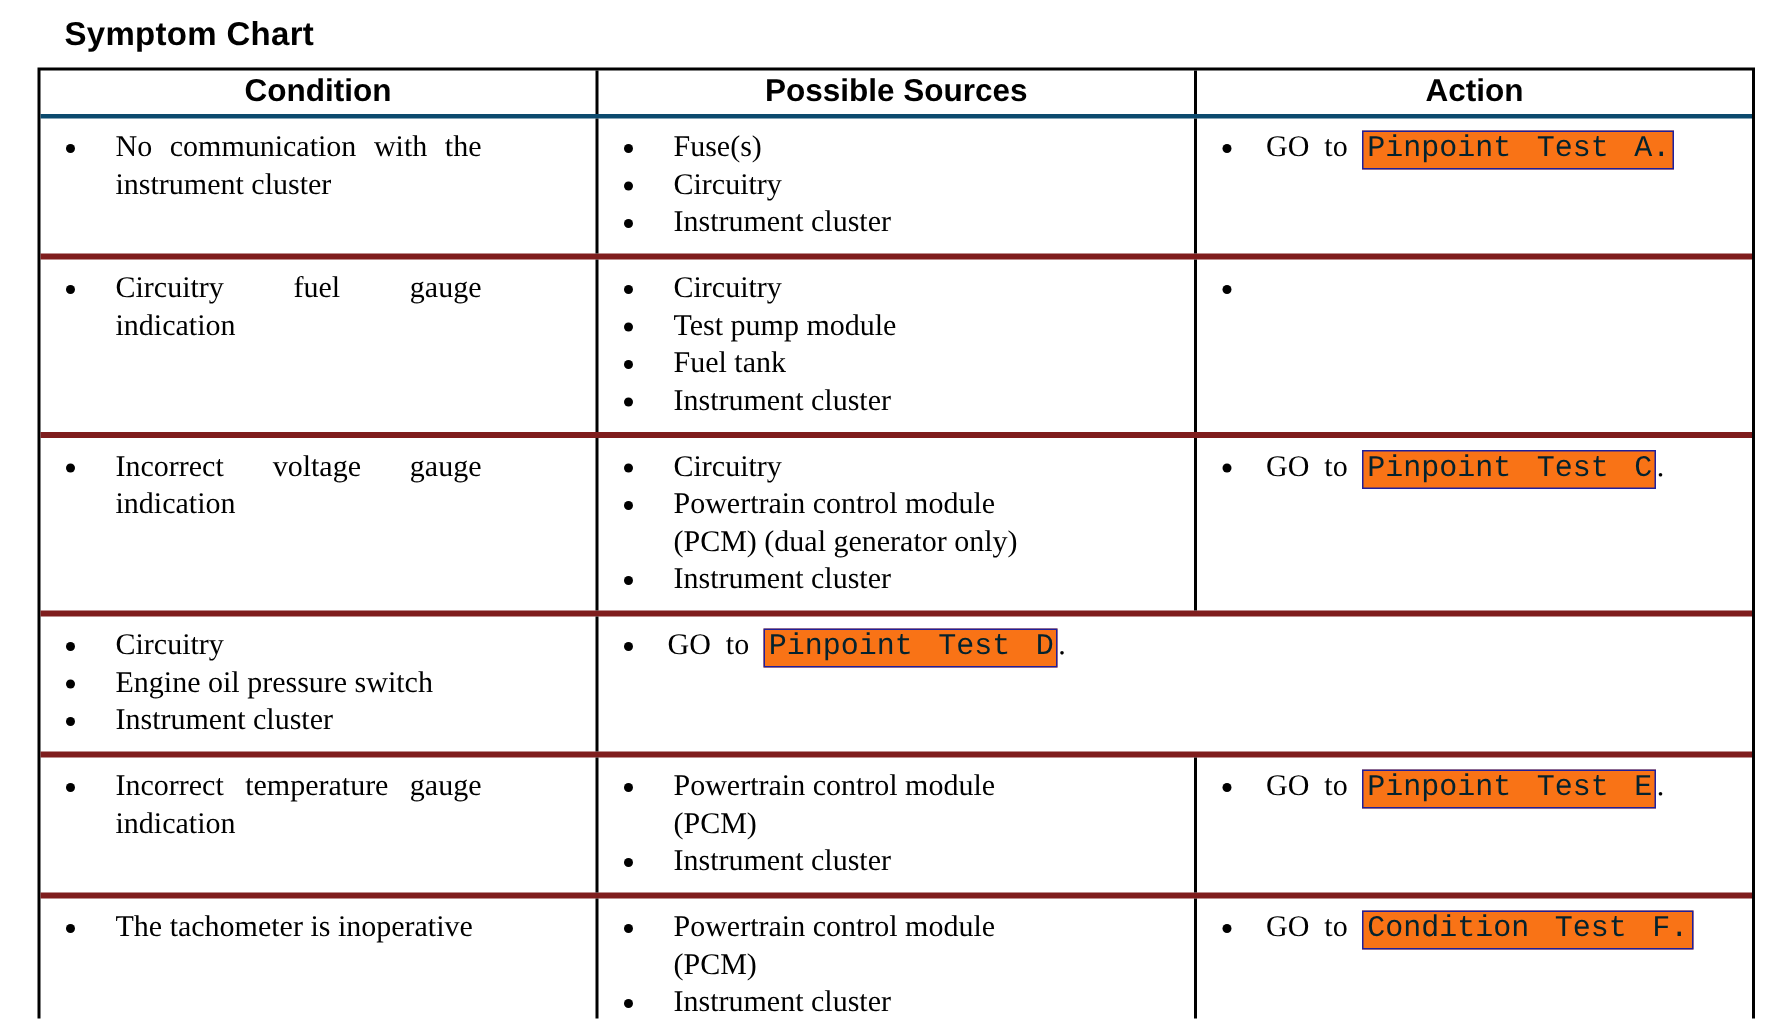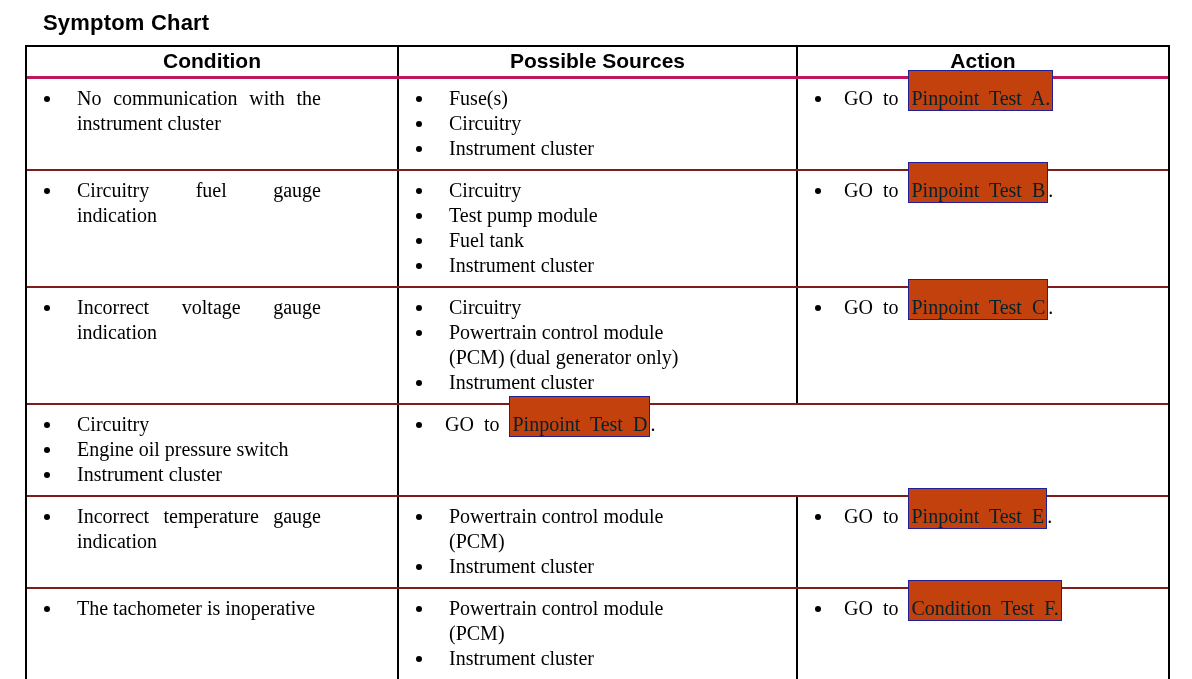--- a/index.html
+++ b/index.html
@@ -9,31 +9,31 @@
     -webkit-font-smoothing:antialiased;
   }
   .page{padding:10px 0 0 25px;}
   .doc-title{
     font-family:"Liberation Sans",sans-serif;font-weight:700;
     font-size:22px;line-height:26px;margin:0 0 9px 18px;letter-spacing:0.2px;
   }
   .tbl{width:1141px;border:2px solid #000;background:#fff;}
   .hrow{
     display:grid;grid-template-columns:372px 399px 370px;
-    border-bottom:3px solid #be185d;
+    border-bottom:3px solid #0c4a6e;
   }
   .hcell{
     font-family:"Liberation Sans",sans-serif;font-weight:700;
     font-size:21px;line-height:24px;text-align:center;
     padding:2px 0 3px 0;border-right:2px solid #000;
   }
   .hcell:last-child{border-right:none;}
   .trow{
     display:grid;grid-template-columns:372px 399px 370px;
-    border-bottom:2px solid #7f1d1d;
+    border-bottom:4px solid #7f1d1d;
   }
   .trow:last-child{border-bottom:none;}
   
   .trow:nth-child(1){min-height:84px;}
   .trow:nth-child(2){min-height:107px;}
   .trow:nth-child(3){min-height:106px;}
   .trow:nth-child(4){min-height:82px;}
   .trow:nth-child(5){min-height:83px;}
   .trow:nth-child(6){min-height:79px;}
   .cell{
@@ -45,25 +45,26 @@
   .bi{display:flex;align-items:flex-start;}
   .dot{
     width:6px;height:6px;border-radius:50%;background:#000;
     margin:10px 0 0 3px;flex:none;
   }
   .c1 .bt{margin-left:27px;width:244px;text-align:justify;}
   .c2 .bt{margin-left:27px;width:266px;}
   .c3 .bt{margin-left:23px;word-spacing:5px;white-space:nowrap;}
   .trow:nth-child(6) .c1 .bt{white-space:nowrap;text-align:left;}
   .hl{
-    background:#c2410c;
+    background:#f97316;
     border:1px solid #1f1f9c;
     color:#04222e;
-    padding:16px 2px 1px 2px;
+    padding:0 2px 1px 2px;
     cursor:pointer;
+    font-family:Liberation Mono, monospace;
   }
 </style>
 </head>
 <body>
 
 <div class="page">
   <div class="doc-title">Symptom Chart</div>
 
   <div class="tbl">
     <div class="hrow">
@@ -121,21 +122,20 @@
               <span class="bt">Fuel tank</span>
             </div>
             <div class="bi">
               <span class="dot"></span>
               <span class="bt">Instrument cluster</span>
             </div>
           </div>
           <div class="cell c3">
             <div class="bi">
               <span class="dot"></span>
-              <span class="bt"><span>GO to </span><span class="hl">Pinpoint Test B</span><span>.</span></span>
             </div>
           </div>
         </div>
         <div class="trow">
           <div class="cell c1">
             <div class="bi">
               <span class="dot"></span>
               <span class="bt">Incorrect voltage gauge indication</span>
             </div>
           </div>

